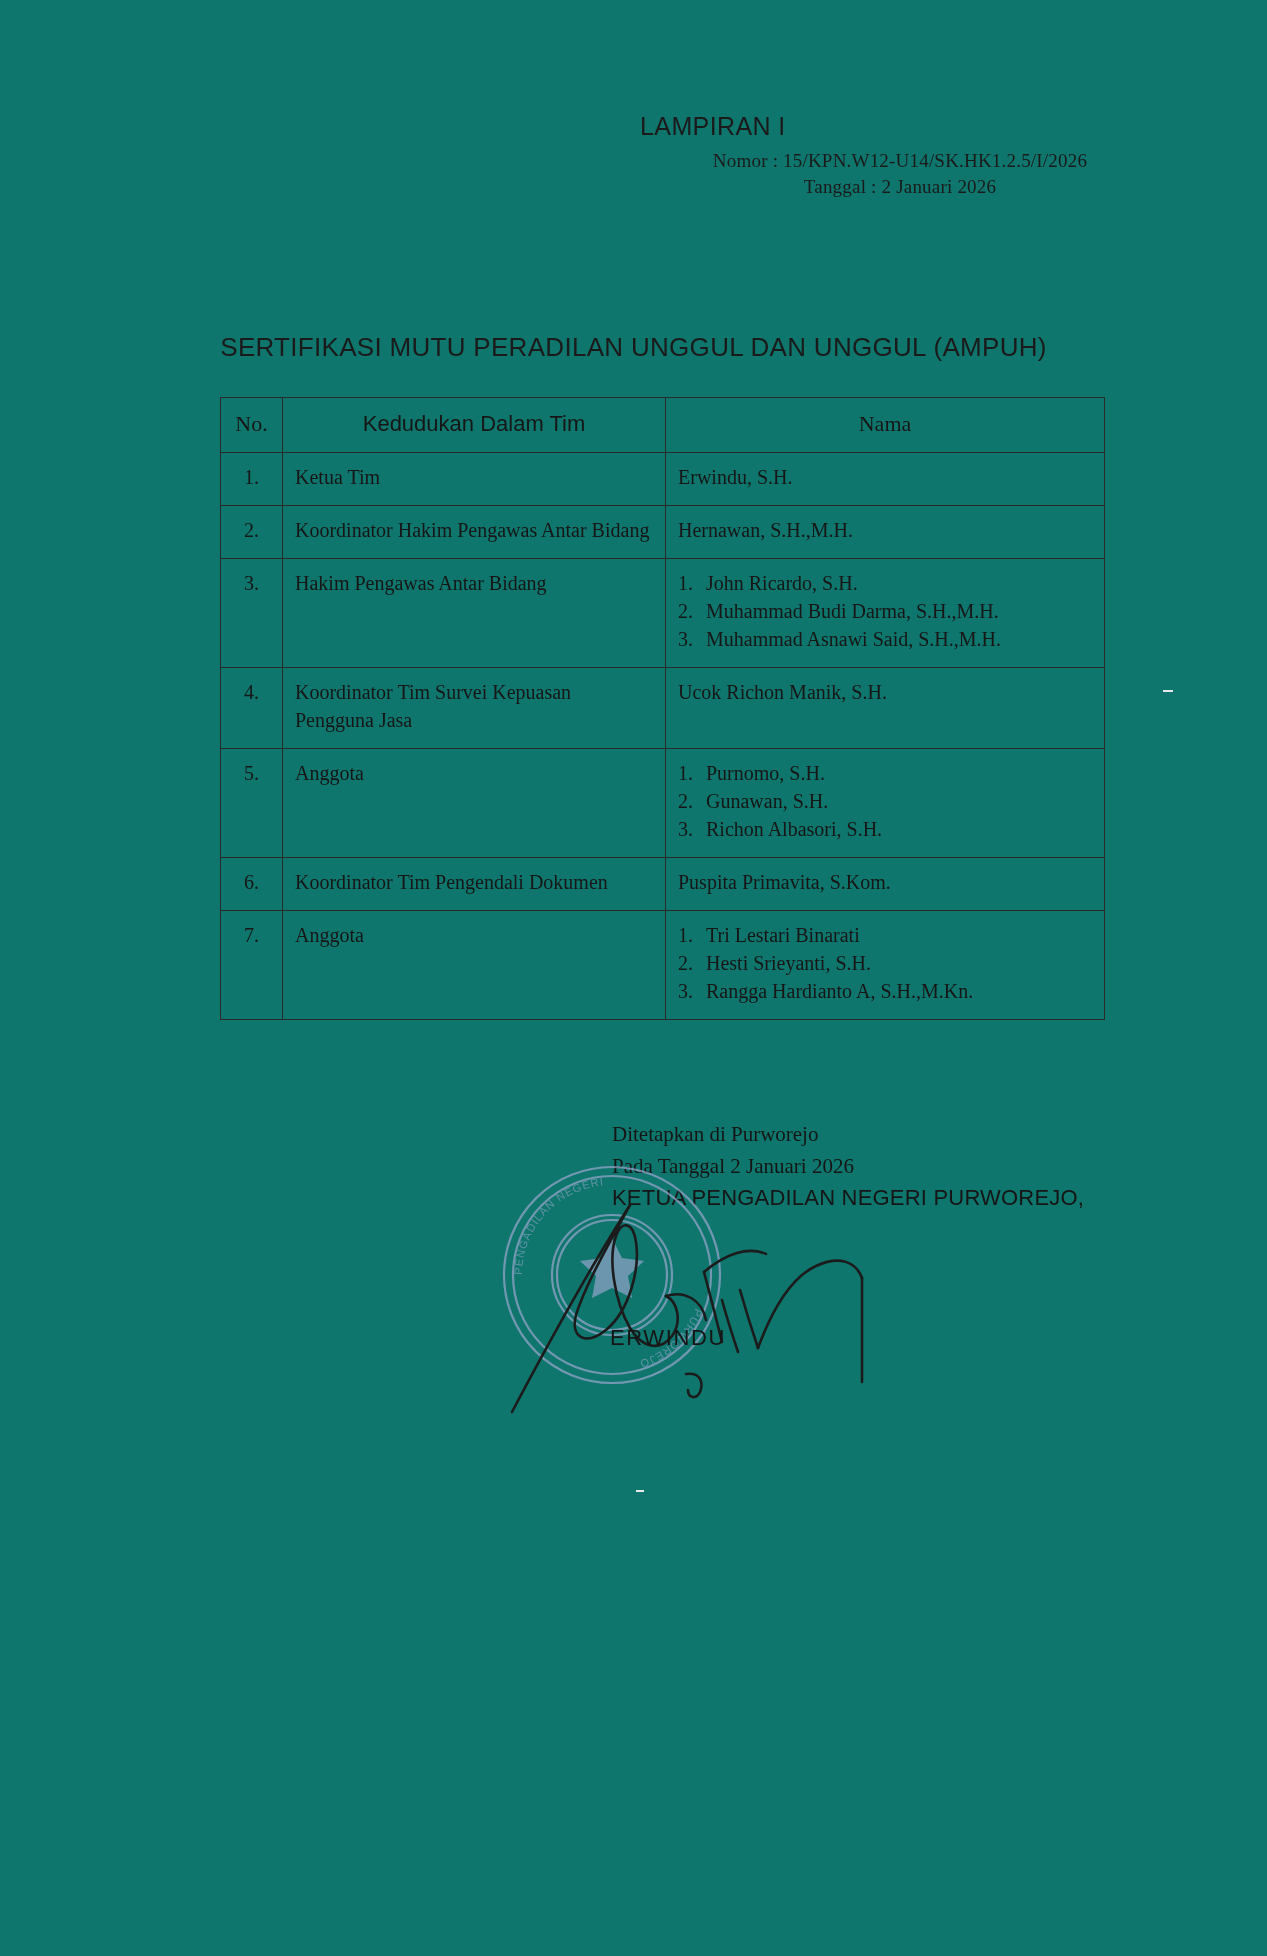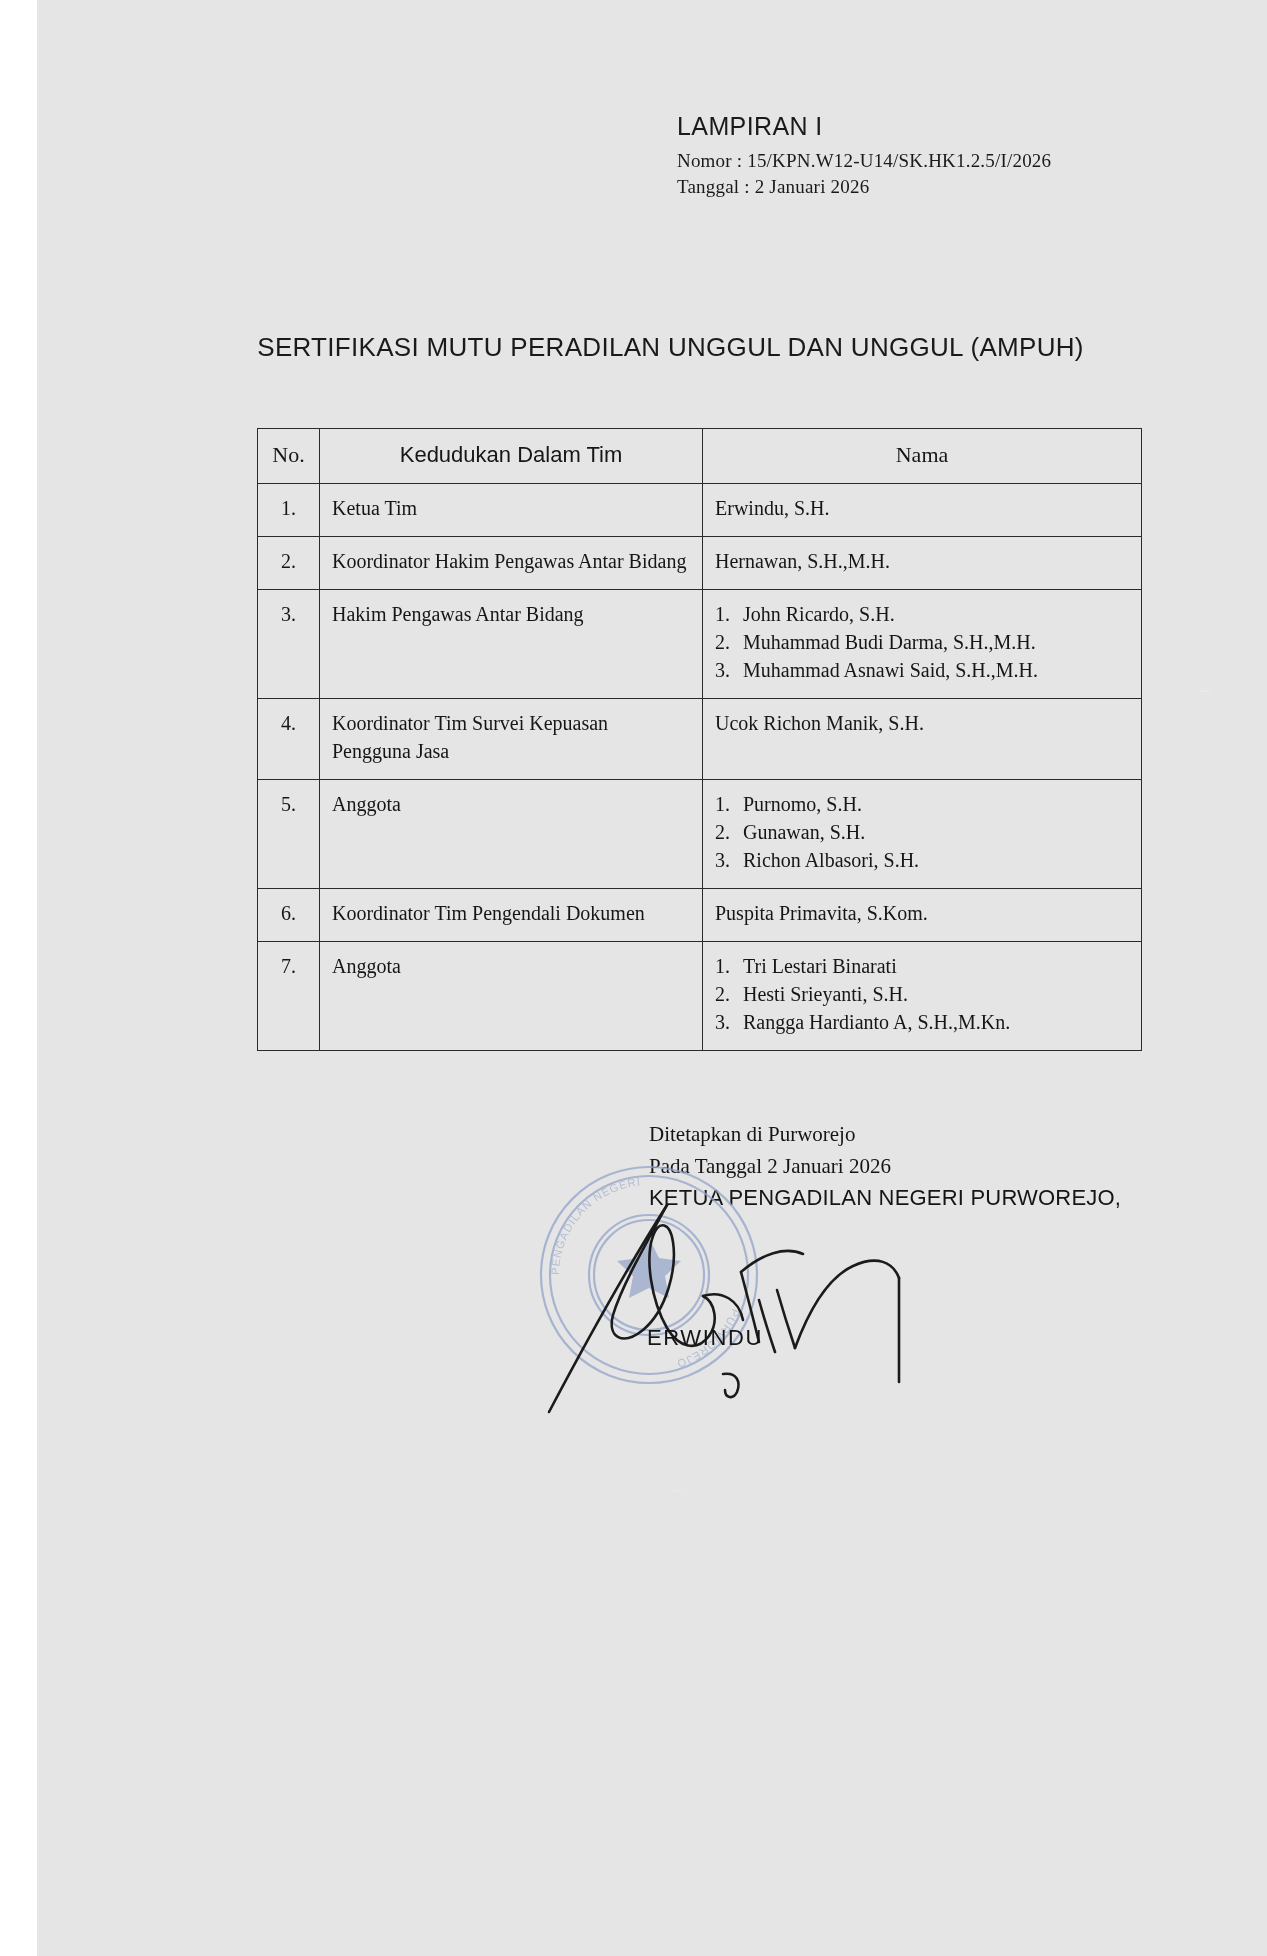--- a/index.html
+++ b/index.html
@@ -11,22 +11,21 @@
     width: 1267px;
     height: 1956px;
     position: relative;
     font-family: "Liberation Serif", serif;
     color: #121212;
     overflow: hidden;
   }
   .page {
     position: absolute;
     inset: 0;
-    background: #e5e5e5;
-    margin-left: 37px;
+    background: #0f766e;
   }
 
   
   .header-block {
     position: absolute;
     left: 640px;
     top: 112px;
     width: 520px;
   }
   .lampiran-title {
@@ -40,20 +39,21 @@
     font-family: "Liberation Sans", sans-serif;
     font-size: 17.5px;
     line-height: 26px;
     color: #1a1a1a;
     letter-spacing: 0.1px;
   }
   .header-line.serif {
     font-family: "Liberation Serif", serif;
     font-size: 19px;
     letter-spacing: 0.2px;
+    text-align: center;
   }
 
   
   .doc-title-1 {
     position: absolute;
     top: 288px;
     left: 0;
     width: 1267px;
     text-align: center;
     font-family: "Liberation Sans", sans-serif;
@@ -70,21 +70,21 @@
     font-family: "Liberation Sans", sans-serif;
     font-size: 26px;
     color: #1a1a1a;
     letter-spacing: 0.3px;
   }
 
   
   .team-table {
     position: absolute;
     left: 220px;
-    top: 428px;
+    top: 397px;
     width: 885px;
     border-collapse: collapse;
     table-layout: fixed;
   }
   .team-table th, .team-table td {
     border: 1px solid #2a2a2a;
     vertical-align: top;
     padding: 10px 12px 14px 12px;
     font-size: 20px;
     line-height: 28px;

